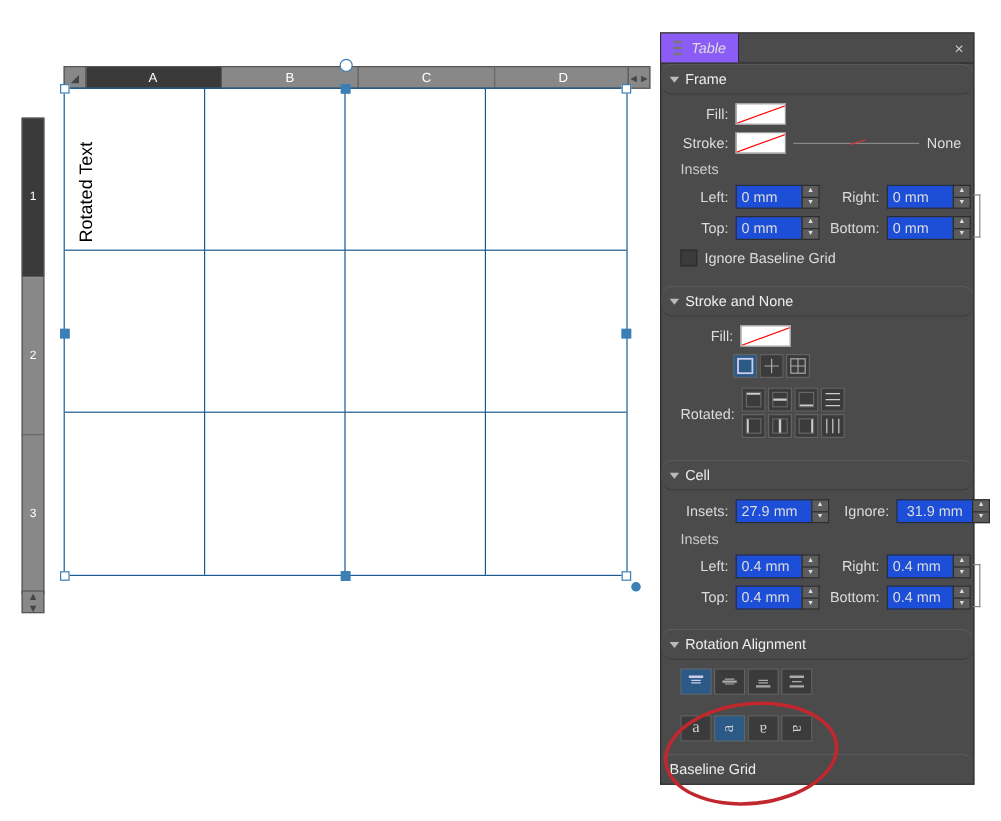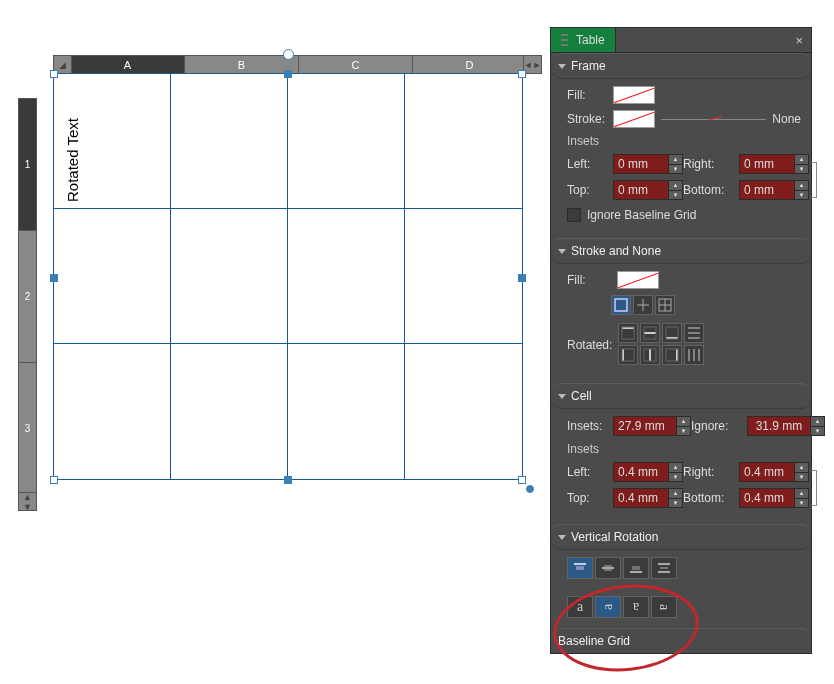--- a/index.html
+++ b/index.html
@@ -22,36 +22,36 @@
   .grid-cell{border-right:1px solid #1a5a90;border-bottom:1px solid #1a5a90;box-sizing:border-box;}
   .grid-row:last-child .grid-cell{border-bottom:none;}
   .grid-cell:last-child{border-right:none;}
   .rotated{position:absolute;transform:rotate(-90deg);transform-origin:left top;color:#000;font-size:15px;font-family:Arial;white-space:nowrap;}
   .sel-handle{position:absolute;width:6px;height:6px;background:#fff;border:1px solid #3b7fb6;border-radius:0;}
   .sel-handle.m{background:#3b7fb6;}
   .rot-handle{position:absolute;width:9px;height:9px;border:1px solid #3b7fb6;border-radius:50%;background:#fff;}
   
   .panel{position:absolute;right:22px;top:27px;width:260px;background:#4b4b4b;border:1px solid #2c2c2c;color:#ddd;font-size:12px;}
   .panel-title{display:flex;align-items:center;background:#4b4b4b;border-bottom:1px solid #2c2c2c;}
-  .panel-tab{padding:5px 10px;background:#15803d;border-right:1px solid #2c2c2c;display:flex;align-items:center;gap:5px;}
+  .panel-tab{padding:5px 10px;background:#8b5cf6;border-right:1px solid #2c2c2c;display:flex;align-items:center;gap:5px;font-style:italic;}
   .panel-close{margin-left:auto;padding:0 8px;color:#ccc;font-size:13px;cursor:pointer;}
   .sect-hdr{display:flex;align-items:center;gap:5px;padding:5px 7px;background:#4b4b4b;border-top:1px solid #5c5c5c;border-bottom:1px solid #3c3c3c;color:#eee;font-size:12px;border-radius:10px;}
   .sect-body{padding:7px 10px 10px 16px;}
   .tri{width:0;height:0;border-style:solid;}
   .tri.down{border-width:5px 4px 0 4px;border-color:#bbb transparent transparent;}
   .frow{display:flex;align-items:center;margin-bottom:6px;}
   .lbl{min-width:40px;text-align:left;color:#ddd;}
-  .lbl.r{text-align:left;padding-right:6px;}
+  .lbl.r{text-align:right;padding-right:6px;}
   .swatch{width:40px;height:16px;background:#fff;border:1px solid #999;position:relative;overflow:hidden;}
   .swatch::after{content:'';position:absolute;left:-2px;top:50%;width:44px;border-top:1.5px solid red;transform:rotate(-20deg);}
   .stroke-line{flex:1;height:14px;margin:0 6px;position:relative;}
   .stroke-line::before{content:'';position:absolute;left:0;right:0;top:50%;border-top:1px solid #888;}
   .stroke-line .red-dash{position:absolute;left:45%;top:40%;width:14px;border-top:1.5px solid #d33;transform:rotate(-15deg);}
   .spin{display:flex;align-items:stretch;}
-  .spin input{width:46px;height:18px;background:#7f1d1d;border:1px solid #2c2c2c;color:#ddd;padding:0 4px;font-size:12px;}
+  .spin input{width:46px;height:18px;background:#1d4ed8;border:1px solid #2c2c2c;color:#ddd;padding:0 4px;font-size:12px;}
   .spin .arrows{width:14px;display:flex;flex-direction:column;}
   .spin .arrows div{flex:1;background:#5c5c5c;border:1px solid #2c2c2c;margin-left:-1px;display:flex;align-items:center;justify-content:center;font-size:6px;color:#ddd;line-height:1;}
   .spin .arrows div:first-child{border-bottom:none;}
   .subhdr{color:#ccc;margin:4px 0 6px;font-size:12px;}
   .chk{width:12px;height:12px;border:1px solid #2c2c2c;background:#3b3b3b;margin-right:6px;}
   .border-grid{display:flex;gap:2px;margin-bottom:2px;}
   .border-btn{width:18px;height:18px;background:#3b3b3b;border:1px solid #636363;position:relative;}
   .border-btn.sel{background:#2a5a85;}
   .border-btn svg{position:absolute;inset:0;}
   .color-chip{width:42px;height:14px;background:#000;border:1px solid #222;}
@@ -360,21 +360,21 @@
                 </div>
               </div>
           </div>
         </div>
         <div class="link-bracket"></div>
       </div>
     </div>
 
     <div class="sect-hdr">
       <div class="tri down"></div>
-      <span>Vertical Rotation</span>
+      <span>Rotation Alignment</span>
     </div>
     <div class="sect-body">
       <div class="align-row">
         <div class="align-btn sel">
             <svg viewBox="0 0 14 12">
               <line x1="1" y1="2" x2="13" y2="2" stroke="#cce" stroke-width="2"></line>
               <line x1="3" y1="5" x2="11" y2="5" stroke="#cce"></line>
               <line x1="3" y1="7" x2="11" y2="7" stroke="#cce"></line>
             </svg>
           </div>

